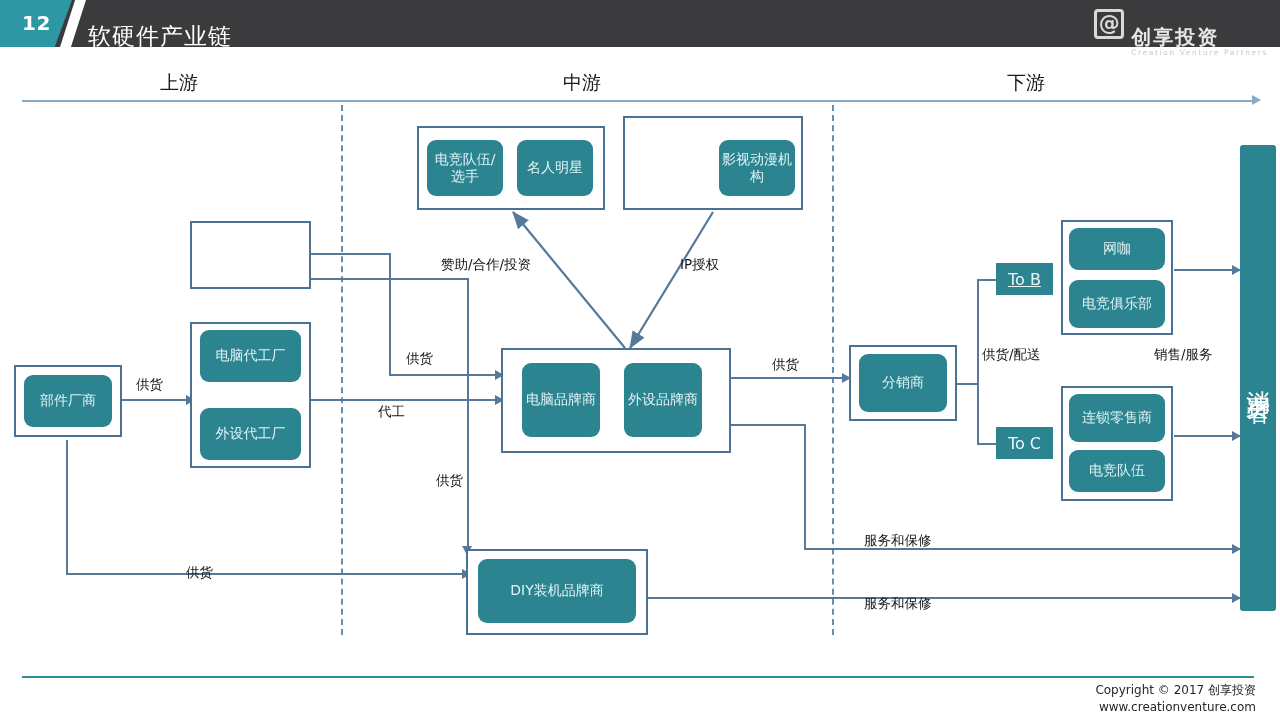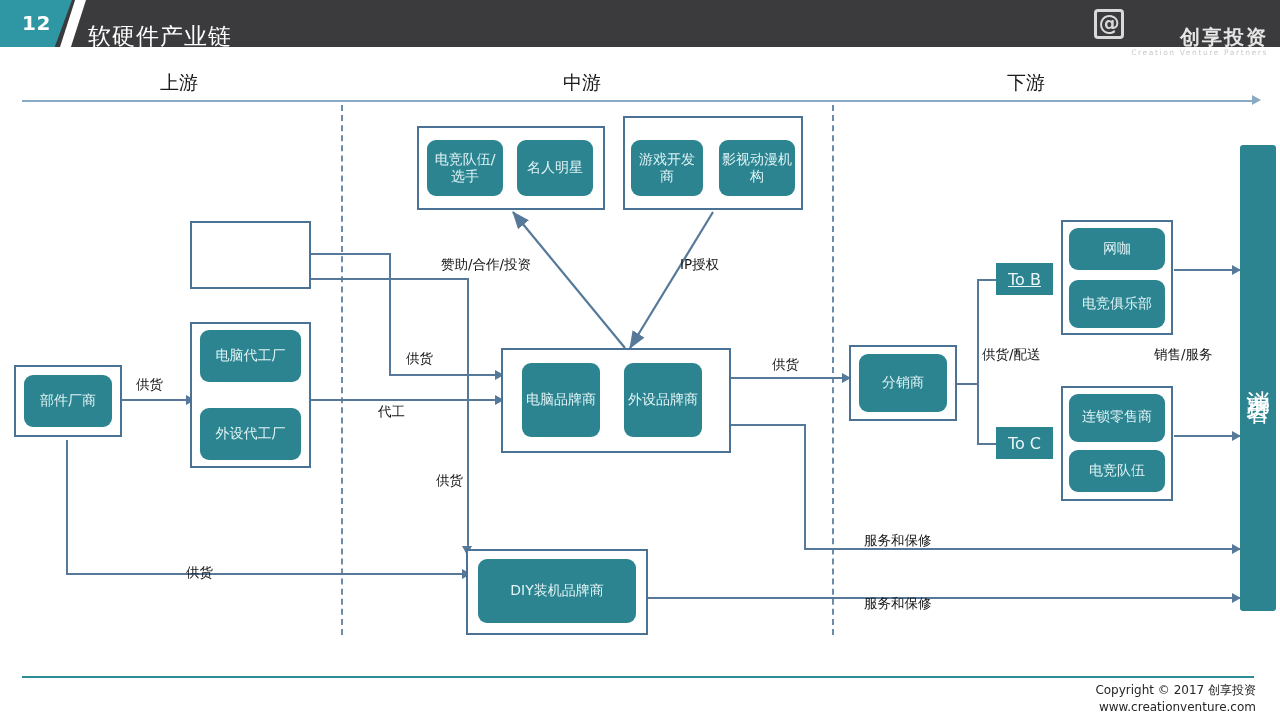--- a/index.html
+++ b/index.html
@@ -6,21 +6,21 @@
   body{
     width:1280px;height:720px;
     background:#ffffff;
     font-family:"DejaVu Sans","Liberation Sans",sans-serif;
     overflow:hidden;
     position:relative;
   }
   .slide{position:relative;width:1280px;height:720px;}
 
   
-  .hdr{position:absolute;left:0;top:0;width:1280px;height:47px;background:#3b3b3d;text-align:right;}
+  .hdr{position:absolute;left:0;top:0;width:1280px;height:47px;background:#3b3b3d;}
   .hdr-num{
     position:absolute;left:0;top:0;width:72px;height:47px;background:#2e97a3;
     -webkit-clip-path:polygon(0 0,100% 0,76% 100%,0 100%);
             clip-path:polygon(0 0,100% 0,76% 100%,0 100%);
   }
   .hdr-num span{
     position:absolute;left:22px;top:11px;color:#ffffff;font-size:20px;font-weight:bold;
     letter-spacing:.5px;
   }
   .hdr-slash{
@@ -171,42 +171,41 @@
 
   <div class="frame" style="left:190px;top:322px;width:121px;height:146px;"></div>
   <div class="chip" style="left:200px;top:330px;width:101px;height:52px;">电脑代工厂</div>
   <div class="chip" style="left:200px;top:408px;width:101px;height:52px;">外设代工厂</div>
 
   <div class="frame" style="left:417px;top:126px;width:188px;height:84px;"></div>
   <div class="chip" style="left:427px;top:140px;width:76px;height:56px;">电竞队伍/选手</div>
   <div class="chip" style="left:517px;top:140px;width:76px;height:56px;">名人明星</div>
 
   <div class="frame" style="left:623px;top:116px;width:180px;height:94px;"></div>
-  <div class="chip" style="left:631px;top:140px;width:72px;height:56px;">游戏开发商</div>
   <div class="chip" style="left:719px;top:140px;width:76px;height:56px;">影视动漫机构</div>
 
   <div class="frame" style="left:501px;top:348px;width:230px;height:105px;"></div>
   <div class="chip" style="left:522px;top:363px;width:78px;height:74px;">电脑品牌商</div>
   <div class="chip" style="left:624px;top:363px;width:78px;height:74px;">外设品牌商</div>
 
   <div class="frame" style="left:466px;top:549px;width:182px;height:86px;"></div>
   <div class="chip" style="left:478px;top:559px;width:158px;height:64px;">DIY装机品牌商</div>
 
   <div class="frame" style="left:849px;top:345px;width:108px;height:76px;"></div>
   <div class="chip" style="left:859px;top:354px;width:88px;height:58px;">分销商</div>
 
   <div class="plain" style="left:996px;top:263px;width:57px;height:32px;text-decoration:underline;">To B</div>
   <div class="plain" style="left:996px;top:427px;width:57px;height:32px;">To C</div>
 
   <div class="frame" style="left:1061px;top:220px;width:112px;height:115px;"></div>
   <div class="chip" style="left:1069px;top:228px;width:96px;height:42px;" style2="">网咖</div>
   <div class="chip" style="left:1069px;top:280px;width:96px;height:48px;">电竞俱乐部</div>
 
   <div class="frame" style="left:1061px;top:386px;width:112px;height:115px;"></div>
-  <div class="chip" style="left:1069px;top:394px;width:96px;height:48px;font-family:Liberation Mono, monospace;">连锁零售商</div>
+  <div class="chip" style="left:1069px;top:394px;width:96px;height:48px;">连锁零售商</div>
   <div class="chip" style="left:1069px;top:450px;width:96px;height:42px;">电竞队伍</div>
 
   <div class="consumer" style="left:1240px;top:145px;width:36px;height:466px;">消费者</div>
 
   <div class="lbl" style="left:136px;top:376px;">供货</div>
   <div class="lbl" style="left:406px;top:350px;">供货</div>
   <div class="lbl" style="left:378px;top:403px;">代工</div>
   <div class="lbl" style="left:436px;top:472px;">供货</div>
   <div class="lbl" style="left:186px;top:564px;">供货</div>
   <div class="lbl" style="left:772px;top:356px;">供货</div>

